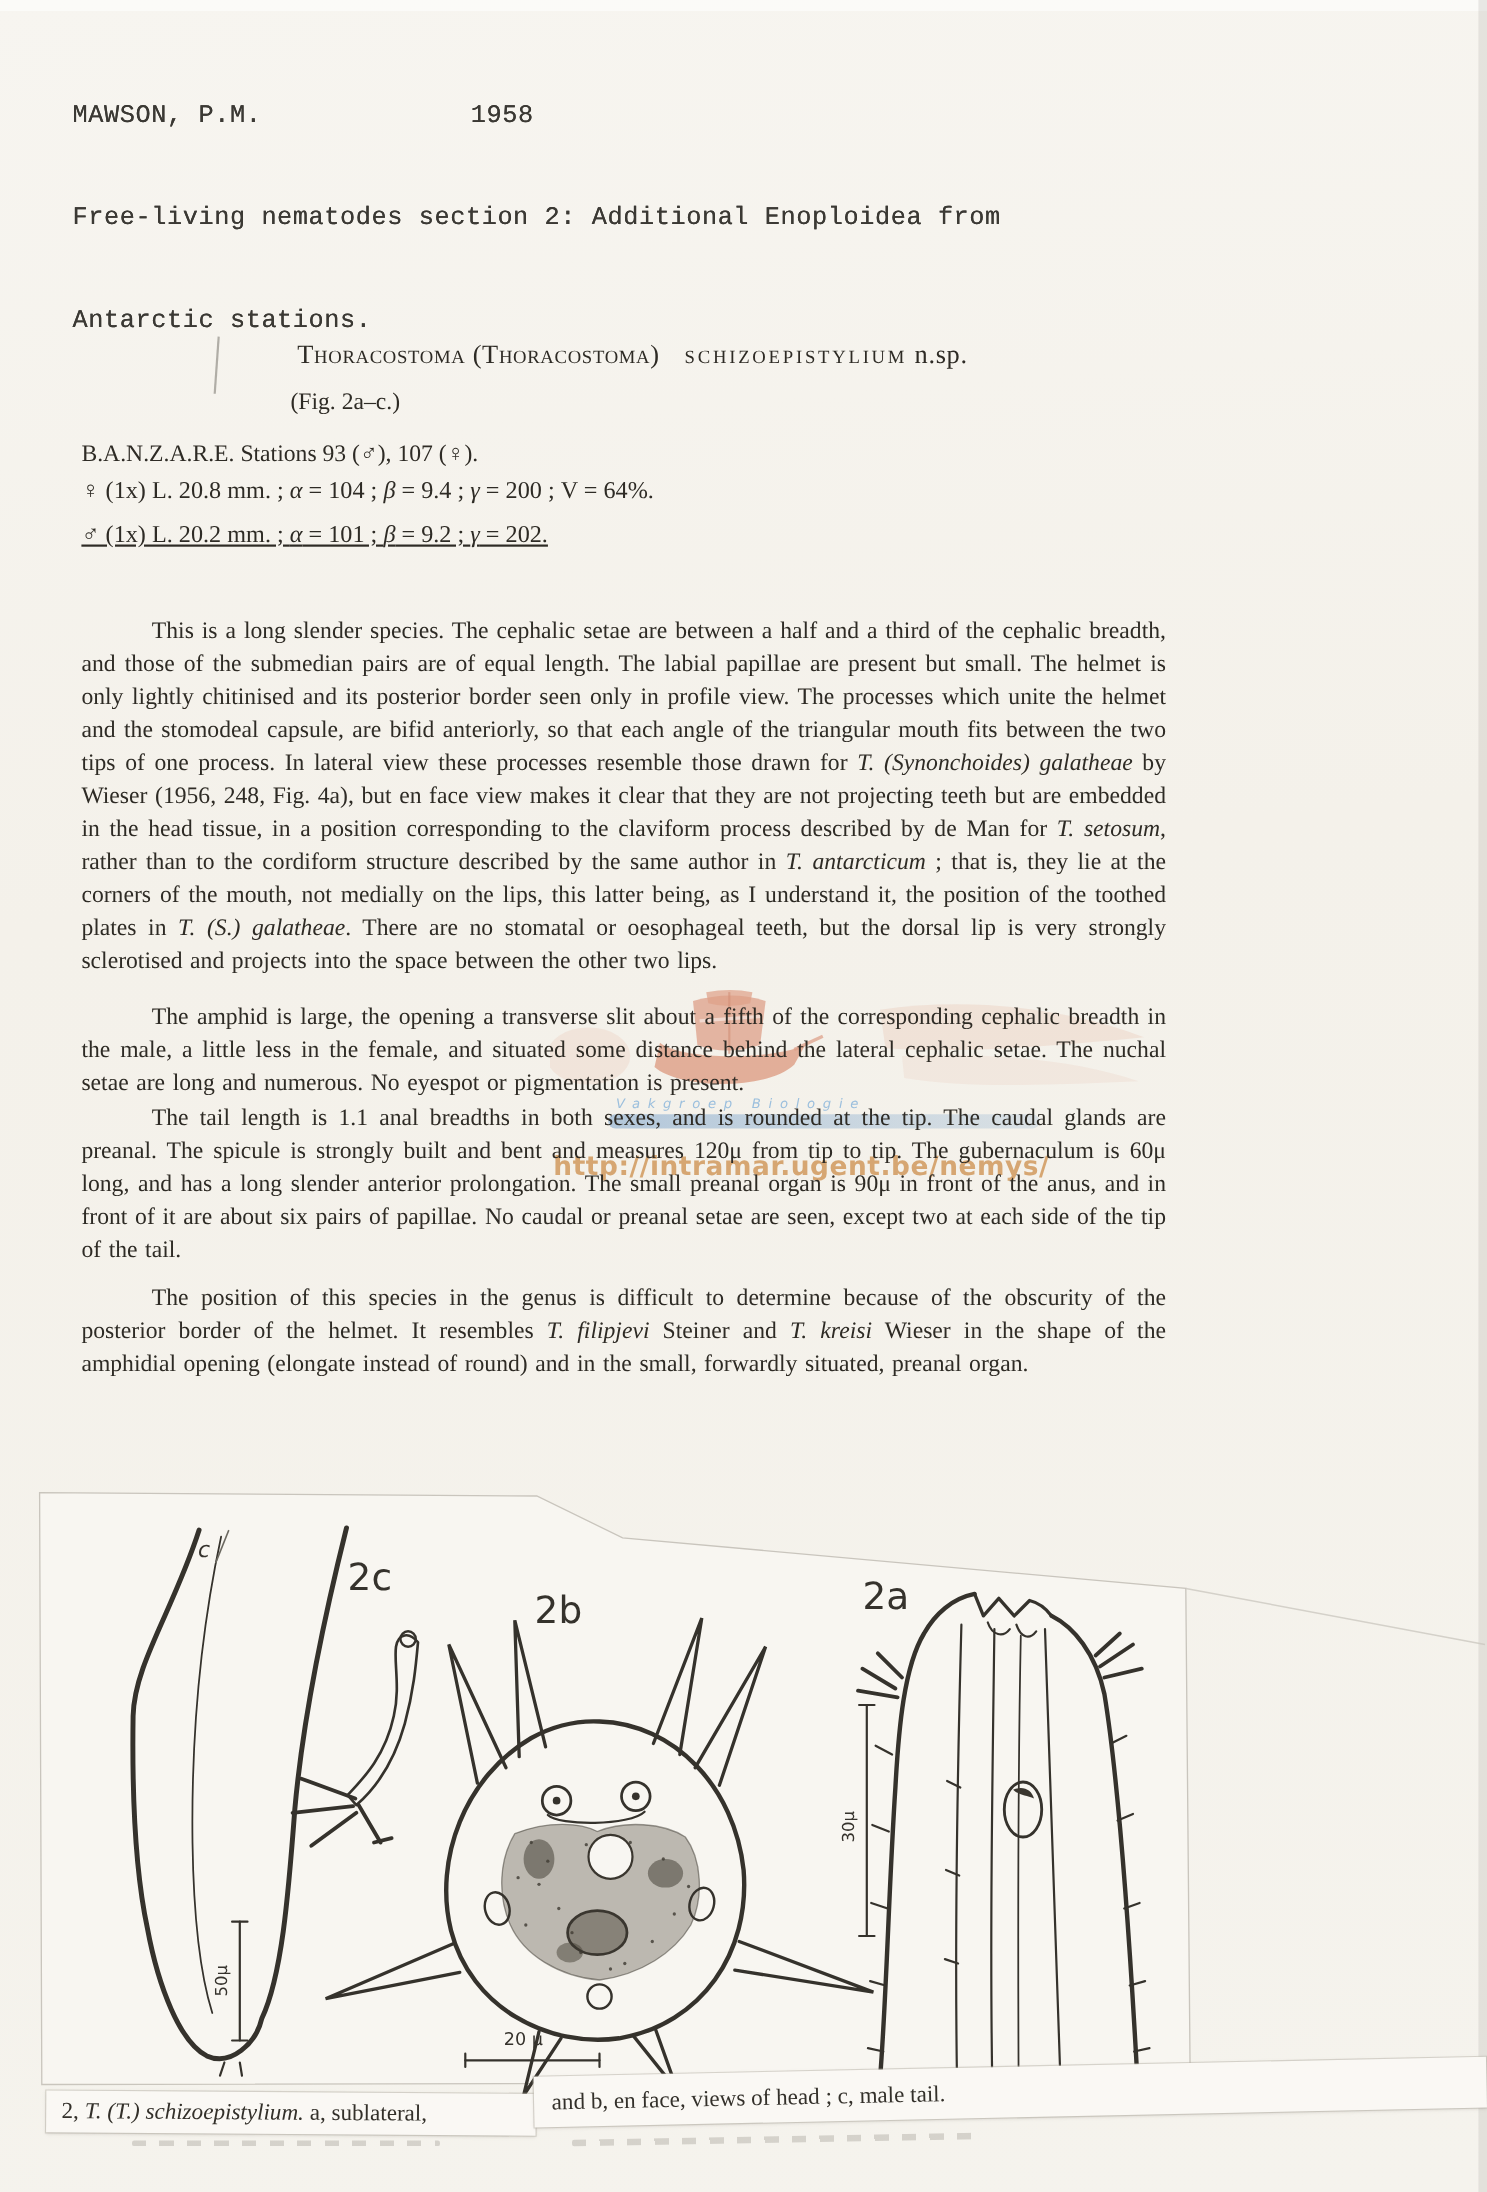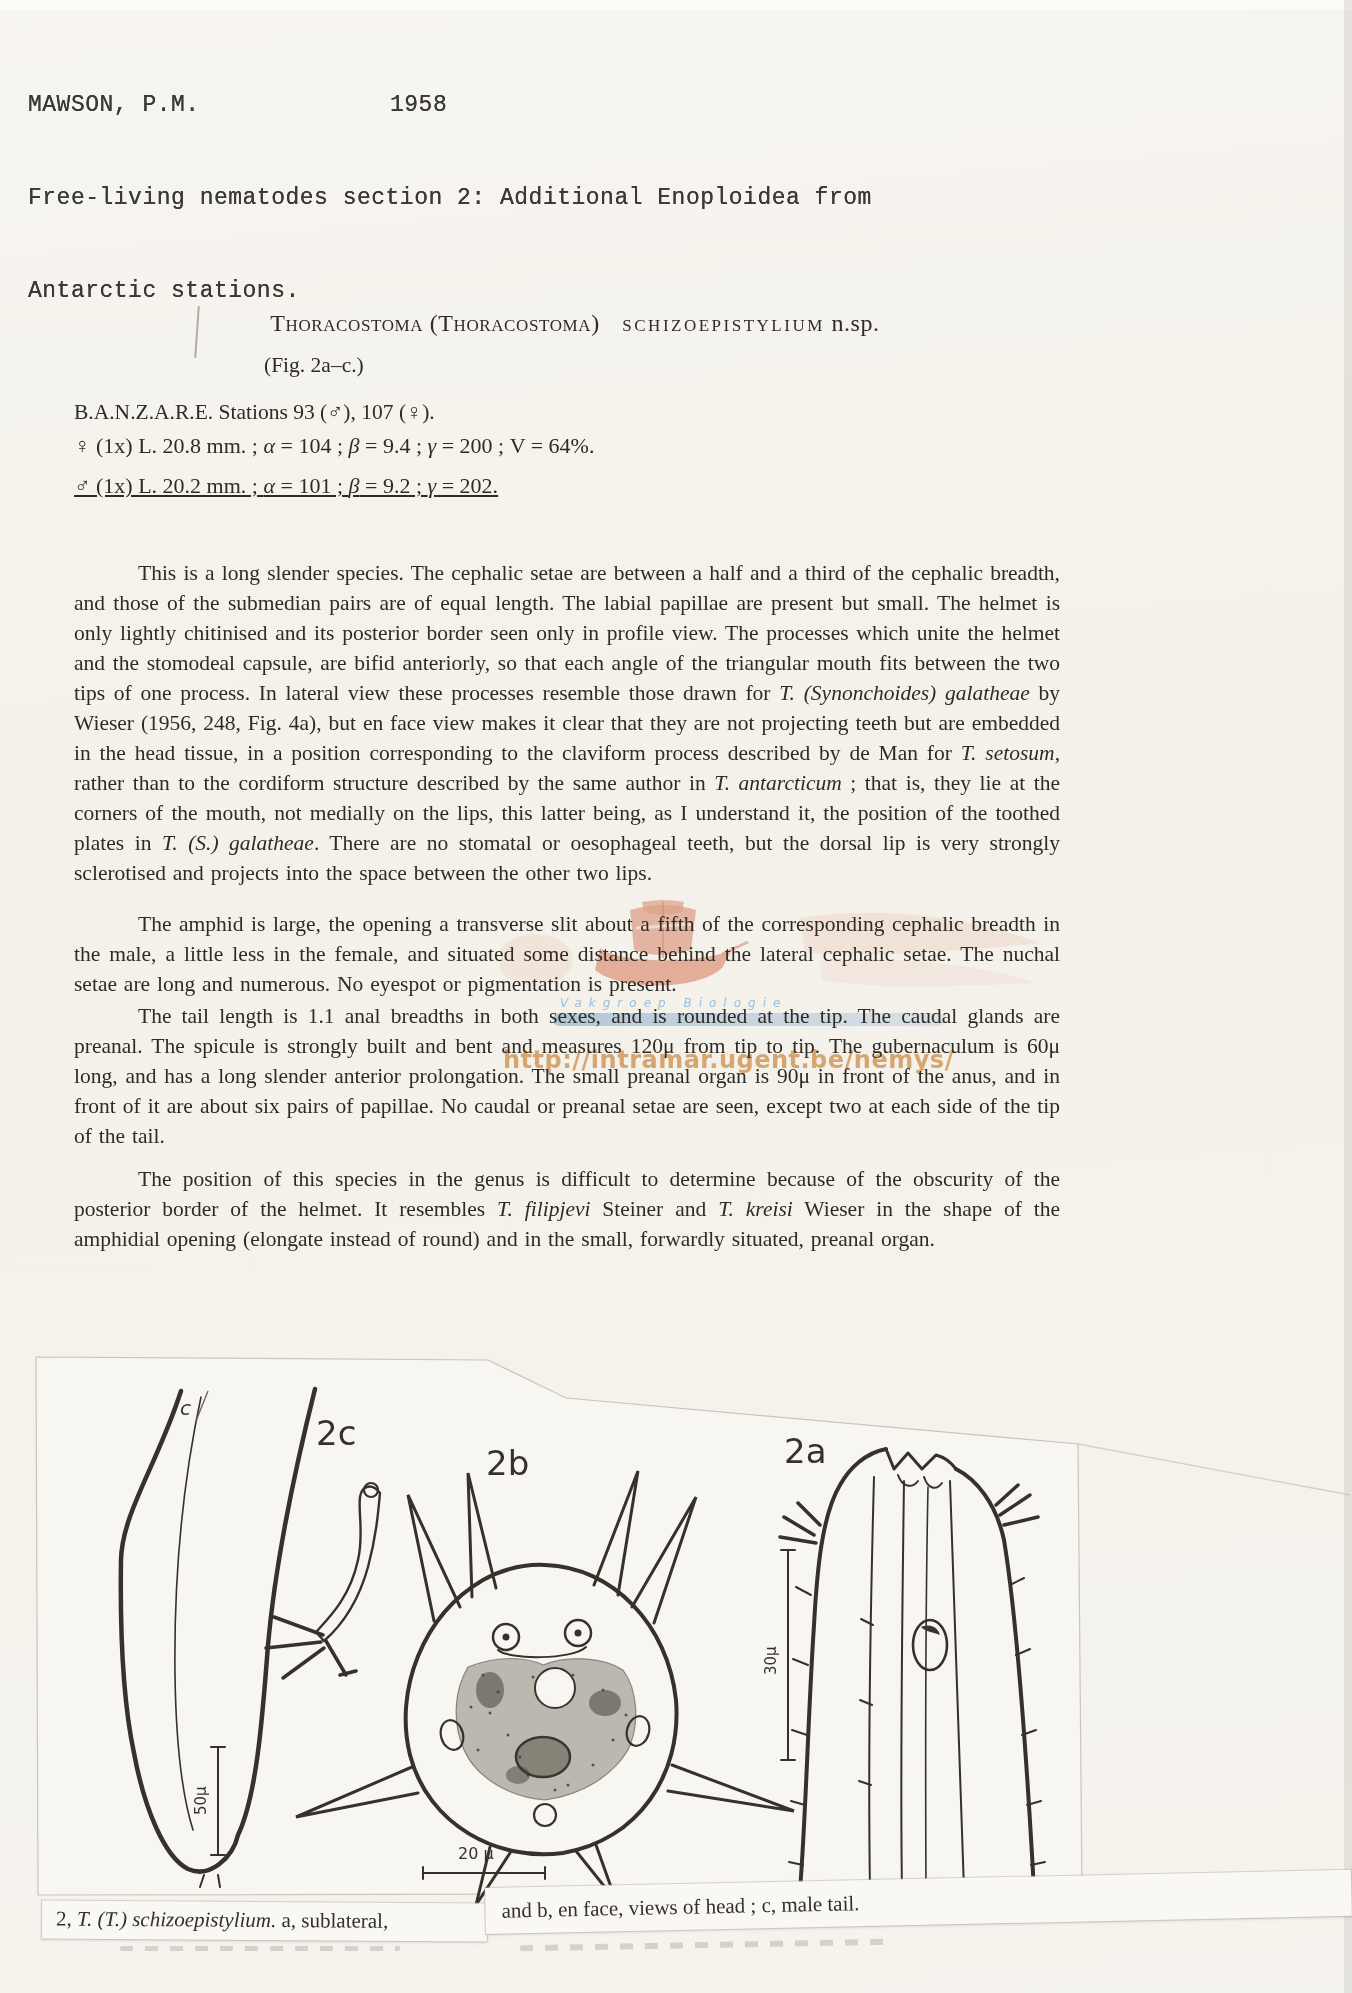--- a/index.html
+++ b/index.html
@@ -11,21 +11,21 @@
   .edge-top{position:absolute;left:0;top:0;width:100%;height:10px;background:rgba(255,255,255,.55);}
   .edge-right{position:absolute;top:0;left:1344px;width:8px;height:100%;background:rgba(150,145,136,.18);}
 
   
   .typewriter{
     position:absolute;left:28px;top:28px;z-index:2;
     font-family:"Liberation Mono","DejaVu Sans Mono",monospace;
     font-size:23px;line-height:31px;letter-spacing:.5px;color:#3b3934;
     text-shadow:0 0 .6px #3b3934;white-space:pre;
   }
-  .tw-line{position:relative;}
+  .tw-line{position:relative;margin-left:38px;}
   .tw-year{position:absolute;left:362px;top:0;}
 
   
   .abs-block{position:absolute;left:74px;width:986px;z-index:2;font-size:21.5px;line-height:30px;}
   .title-line{top:308px;text-align:center;padding-right:70px;font-size:24px;letter-spacing:.6px;}
   .sc{font-variant:small-caps;margin-left:16px;}
   .ls{letter-spacing:2.5px;}
   .it{font-style:italic;}
   .fig-line{top:350px;text-align:left;padding-left:190px;}
   .stations-line{top:397px;}

